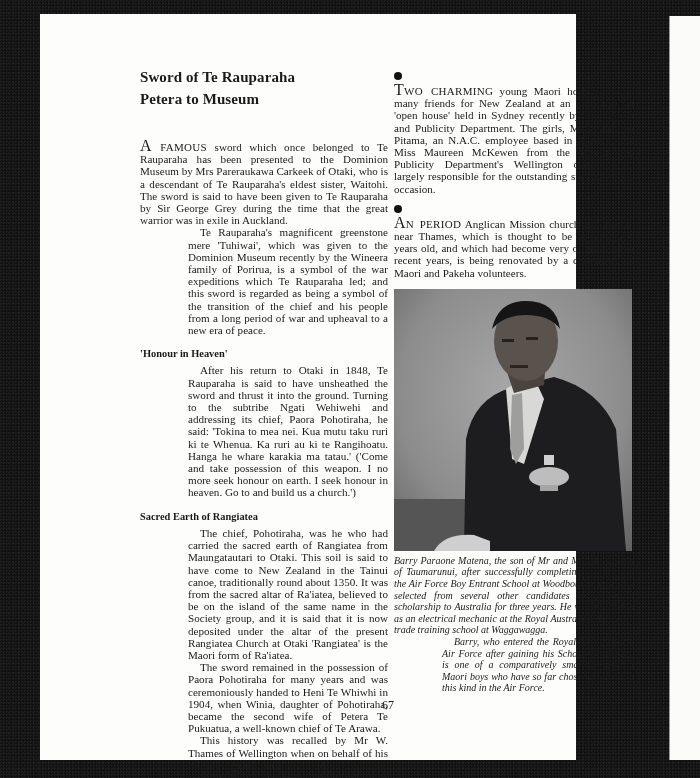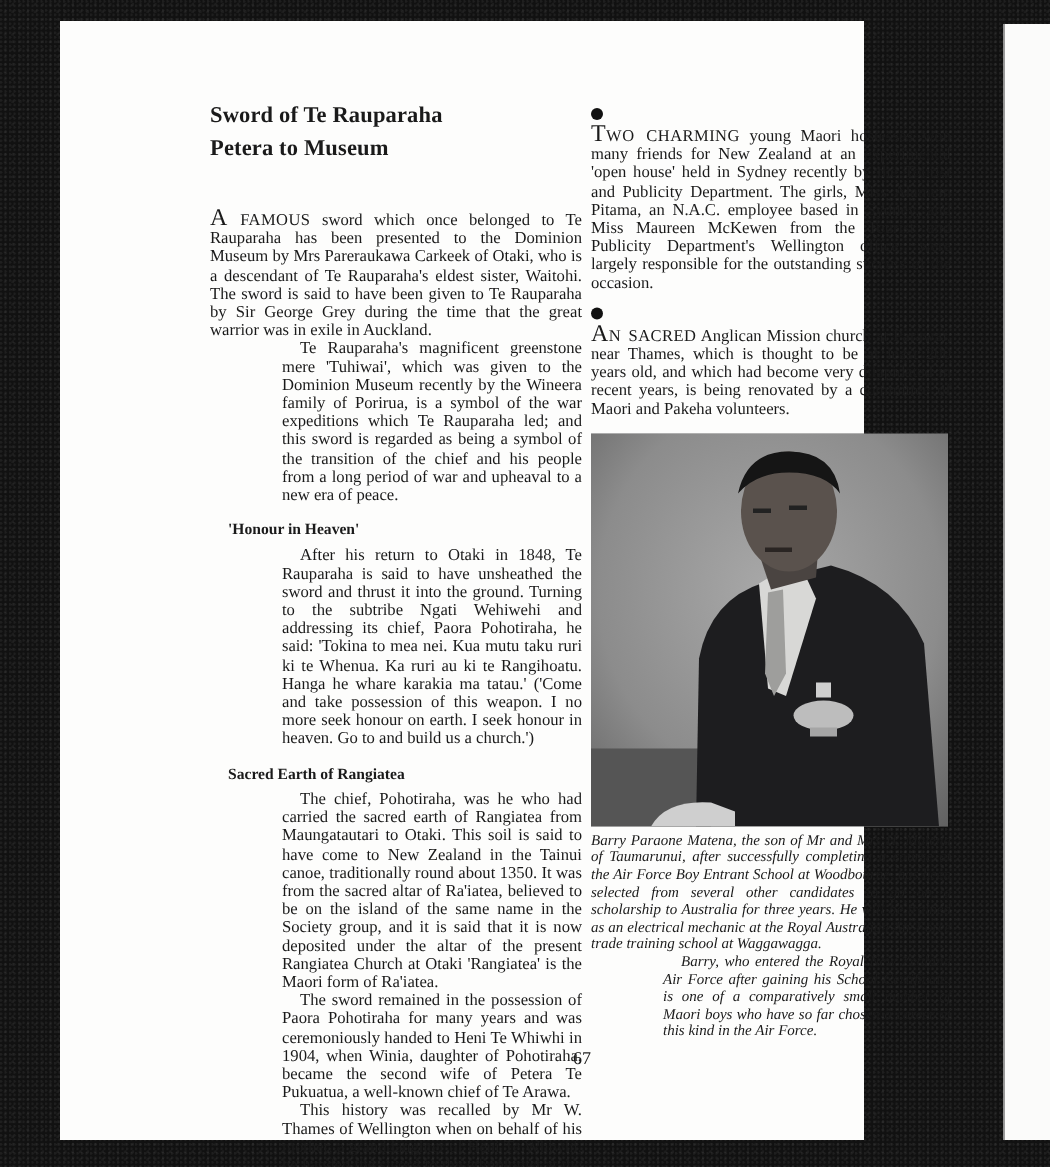--- a/index.html
+++ b/index.html
@@ -31,21 +31,21 @@
       font-size: 11.1px; line-height: 12.2px; text-align: justify;
     }
     .headline {
       font-weight: bold; font-size: 15px; line-height: 22px; margin: 0 0 30px 0;
       text-align: left; letter-spacing: 0.1px;
     }
     p { margin: 0; }
     .indent { text-indent: 12px; margin-left: 48px; }
     .sc { font-variant: small-caps; font-size: 16px; letter-spacing: 0.3px; }
     .subhead {
-      font-weight: bold; font-size: 10.4px; margin: 12px 0 4px 12px; text-align: left;
+      font-weight: bold; font-size: 10.4px; margin: 12px 0 4px 0; text-align: left;
     }
     .bullet {
       display: block; width: 8px; height: 8px; border-radius: 50%;
       background: #111; margin: 6px 0 4px 0;
     }
     .photo {
       position: relative; width: 238px; height: 262px; margin-top: 10px;
       background:
         radial-gradient(ellipse at 55% 55%, #777 0%, #8a8a8a 40%, #6c6c6c 80%);
       overflow: hidden;
@@ -80,21 +80,21 @@
     <p class="indent">The chief, Pohotiraha, was he who had carried the sacred earth of Rangiatea from Maungatautari to Otaki. This soil is said to have come to New Zealand in the Tainui canoe, traditionally round about 1350. It was from the sacred altar of Ra'iatea, believed to be on the island of the same name in the Society group, and it is said that it is now deposited under the altar of the present Rangiatea Church at Otaki 'Rangiatea' is the Maori form of Ra'iatea.</p>
     <p class="indent">The sword remained in the possession of Paora Pohotiraha for many years and was ceremoniously handed to Heni Te Whiwhi in 1904, when Winia, daughter of Pohotiraha, became the second wife of Petera Te Pukuatua, a well-known chief of Te Arawa.</p>
     <p class="indent">This history was recalled by Mr W. Thames of Wellington when on behalf of his mother, a granddaughter of Heni Te Whiwhi, he handed the sword to the ethnologist at the Dominion Museum, Dr T. Barrow.</p>
   </div>
 
   <div class="col-right">
     <span class="bullet"></span>
     <p><span class="sc">Two charming</span><span> young Maori hostesses won many friends for New Zealand at an experimental 'open house' held in Sydney recently by the Tourist and Publicity Department. The girls, Miss Alamein Pitama, an N.A.C. employee based in Sydney, and Miss Maureen McKewen from the Tourist and Publicity Department's Wellington office, were largely responsible for the outstanding success of the occasion.</span></p>
 
     <span class="bullet" style="margin-top:10px;"></span>
-    <p><span class="sc">An sacred</span><span> Anglican Mission church at Parawai, near Thames, which is thought to be at least 200 years old, and which had become very dilapidated in recent years, is being renovated by a committee of Maori and Pakeha volunteers.</span></p>
+    <p><span class="sc">An period</span><span> Anglican Mission church at Parawai, near Thames, which is thought to be at least 200 years old, and which had become very dilapidated in recent years, is being renovated by a committee of Maori and Pakeha volunteers.</span></p>
 
     <div class="photo">
       <svg width="238" height="262" viewBox="0 0 238 262">
         <defs>
           <radialGradient id="bg" cx="0.5" cy="0.4" r="0.8">
             <stop offset="0" stop-color="#a8a8a8"></stop>
             <stop offset="0.6" stop-color="#8c8c8c"></stop>
             <stop offset="1" stop-color="#5e5e5e"></stop>
           </radialGradient>
         </defs>

